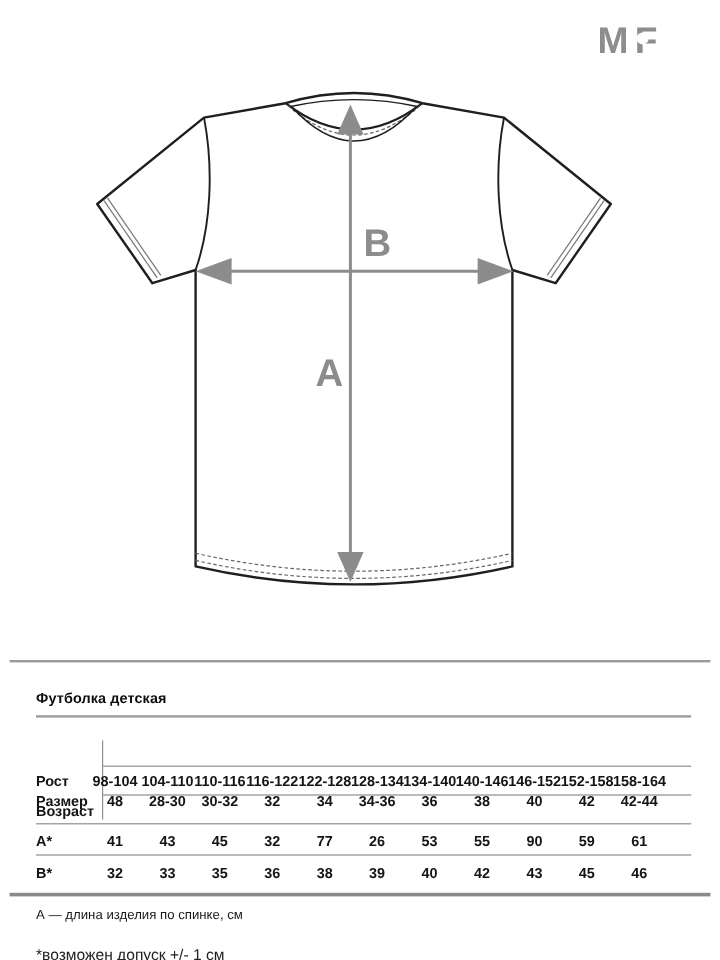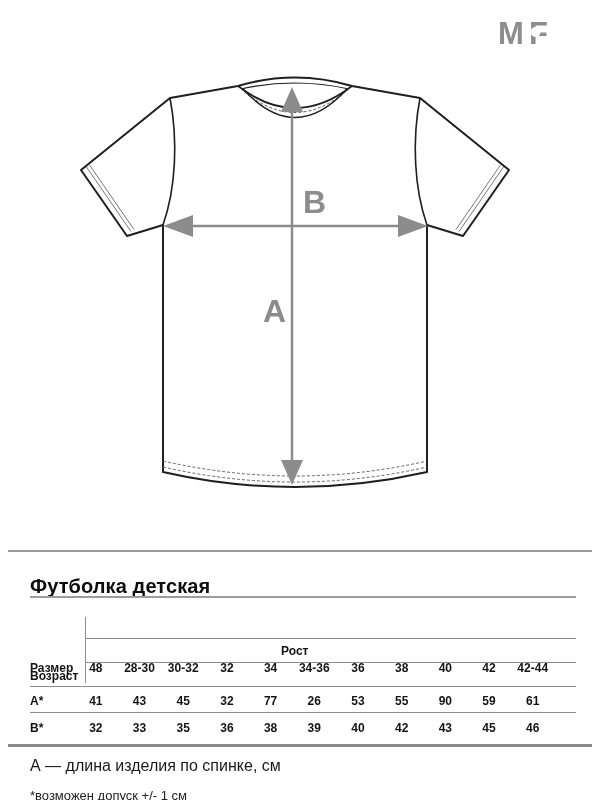--- a/index.html
+++ b/index.html
@@ -12,28 +12,28 @@
   .hr{position:absolute;background:#9a9a9a;}
   .hr-top{left:8px;top:550px;width:584px;height:2px;}
   .hr-title{left:30px;top:596px;width:546px;height:2px;background:#9c9c9c;}
   .hr-sep{height:1px;background:#8e8e8e;}
   .sep-1{left:86px;top:638px;width:490px;}
   .sep-2{left:86px;top:662px;width:490px;}
   .sep-3{left:30px;top:686px;width:546px;}
   .sep-4{left:30px;top:712px;width:546px;}
   .vdiv{position:absolute;left:85px;top:617px;width:1px;height:66px;background:#8e8e8e;}
   .hr-bottom{left:8px;top:744px;width:584px;height:3px;background:#8a8a8a;}
-  .page-title{position:absolute;left:30px;top:575px;font-size:20px;font-weight:bold;color:#0d0d0d;letter-spacing:0.1px;}
+  .page-title{position:absolute;left:30px;top:575px;font-size:12px;font-weight:bold;color:#0d0d0d;letter-spacing:0.1px;}
   .trow{position:absolute;left:30px;width:546px;height:23px;display:flex;align-items:center;
         font-size:12px;font-weight:bold;color:#141414;}
-  .trow-0{top:615px;margin-top:41px;} .trow-1{top:639px;justify-content:center;} .trow-2{top:664px;} .trow-3{top:689px;} .trow-4{top:716px;}
+  .trow-0{top:615px;margin-top:41px;} .trow-1{top:639px;} .trow-2{top:664px;} .trow-3{top:689px;} .trow-4{top:716px;}
   .tlabel{width:44px;flex:none;}
   .tcells{position:absolute;left:44px;top:0;height:23px;display:flex;align-items:center;}
   .tcell{width:43.7px;flex:none;text-align:center;white-space:nowrap;}
-  .note{position:absolute;left:30px;font-size:16px;font-weight:normal;color:#1a1a1a;}
+  .note{position:absolute;left:30px;font-size:11px;font-weight:normal;color:#1a1a1a;}
   .note-a{top:757px;} .note-b{top:771px;}
   .note-small{top:788px;font-size:13px;color:#222;}
 </style>
 </head>
 <body>
 
 <div class="sheet">
 
   <svg class="tshirt" viewBox="0 0 600 520" width="600" height="520">
 
@@ -110,20 +110,33 @@
           <span class="tcell">34-36</span>
           <span class="tcell">36</span>
           <span class="tcell">38</span>
           <span class="tcell">40</span>
           <span class="tcell">42</span>
           <span class="tcell">42-44</span>
         </span>
       </div>
       <div class="trow trow-1">
         <span class="tlabel">Рост</span>
+        <span class="tcells">
+          <span class="tcell">98-104</span>
+          <span class="tcell">104-110</span>
+          <span class="tcell">110-116</span>
+          <span class="tcell">116-122</span>
+          <span class="tcell">122-128</span>
+          <span class="tcell">128-134</span>
+          <span class="tcell">134-140</span>
+          <span class="tcell">140-146</span>
+          <span class="tcell">146-152</span>
+          <span class="tcell">152-158</span>
+          <span class="tcell">158-164</span>
+        </span>
       </div>
       <div class="trow trow-2">
         <span class="tlabel">Возраст</span>
       </div>
       <div class="trow trow-3">
         <span class="tlabel">А*</span>
         <span class="tcells">
           <span class="tcell">41</span>
           <span class="tcell">43</span>
           <span class="tcell">45</span>

